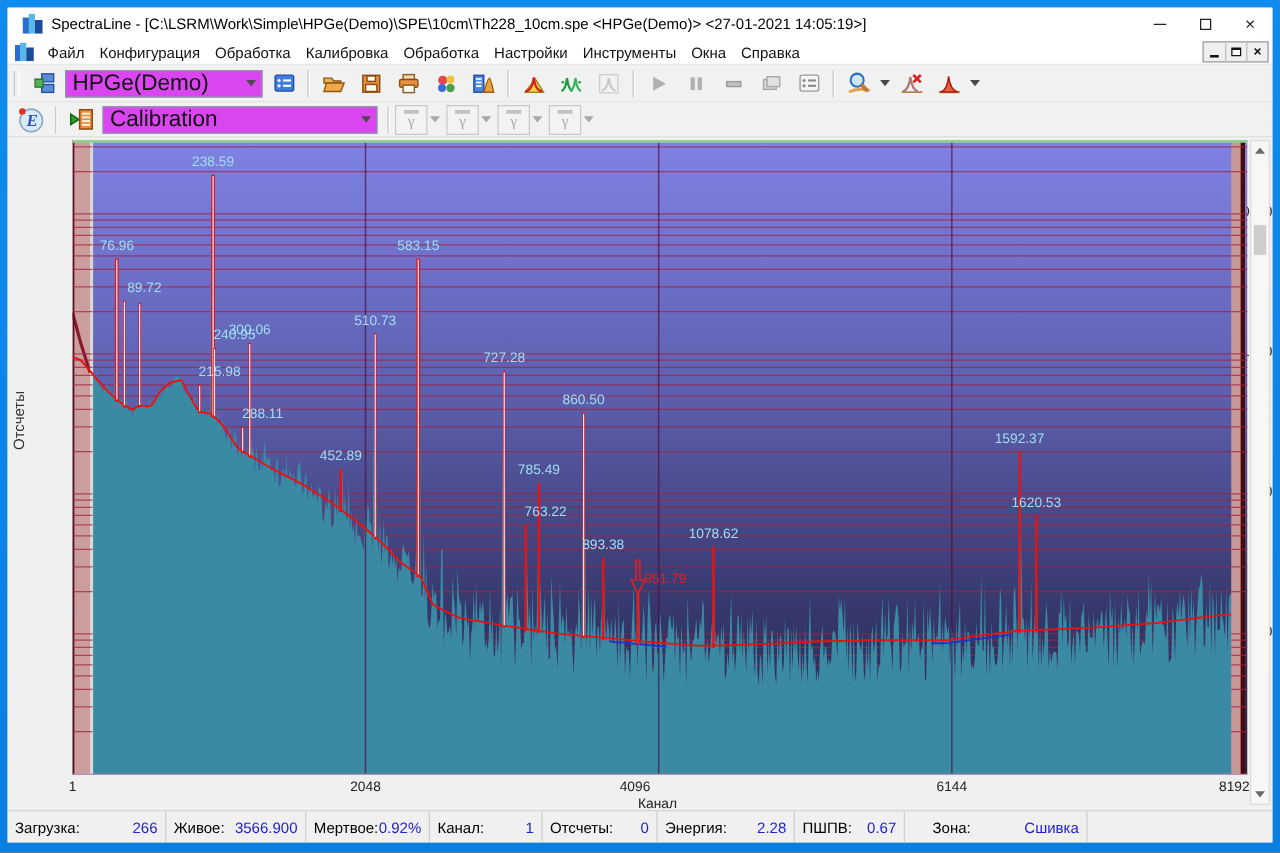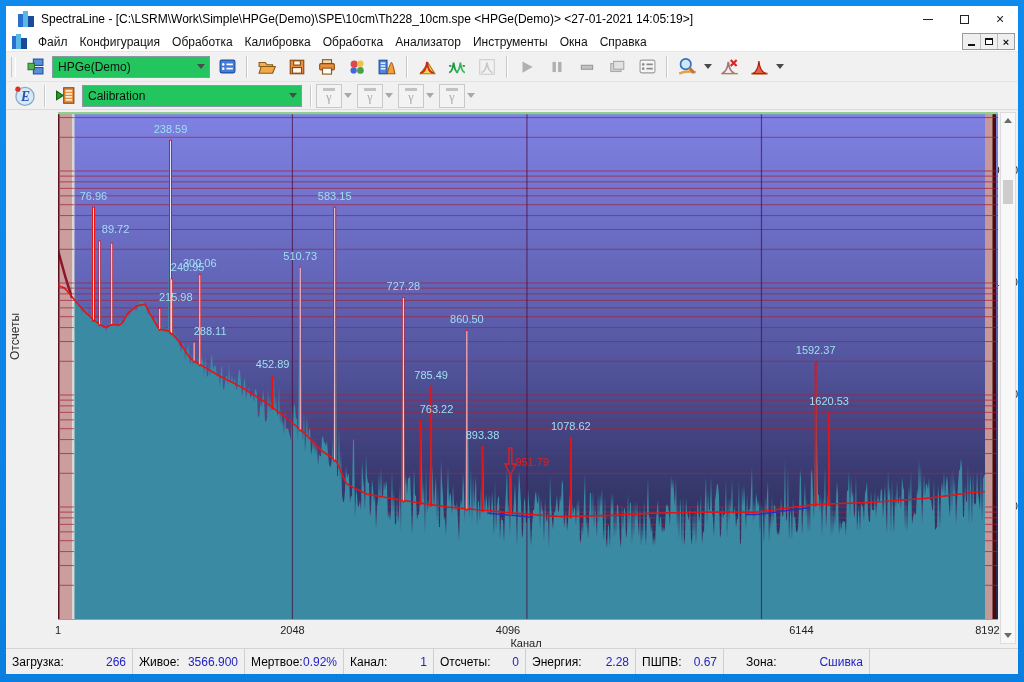--- a/index.html
+++ b/index.html
@@ -29,21 +29,21 @@
   .mdi-x{font-weight:bold;font-size:11px;}
 
   
   .toolbar{background:#f1f1f1;display:flex;align-items:center;padding-left:4px;flex:none;}
   .toolbar1{height:30px;border-bottom:1px solid #e3e3e3;}
   .toolbar2{height:28px;border-bottom:1px solid #dcdcdc;}
   .tgrip{width:5px;height:20px;border-left:1px solid #c6c6c6;border-right:1px solid #fff;margin:0 4px 0 1px;}
   .tsep{width:2px;height:22px;border-left:1px solid #c9c9c9;border-right:1px solid #fff;margin:0 4px;}
   .tb{width:30px;height:26px;display:flex;align-items:center;justify-content:center;background:transparent;border:none;padding:0;}
   .tb svg{display:block;}
-  .combo{height:22px;background:#22c55e;border:1px solid #8a98a6;display:flex;align-items:center;font-size:12px;color:#111;padding-left:5px;}
+  .combo{height:22px;background:#d946ef;border:1px solid #8a98a6;display:flex;align-items:center;font-size:18px;color:#111;padding-left:5px;}
   .combo .chev{margin-left:auto;width:17px;display:flex;align-items:center;justify-content:center;}
   .tri-down{width:0;height:0;border-left:4px solid transparent;border-right:4px solid transparent;border-top:5px solid #4a4a4a;}
   .tri-down.dis{border-top-color:#a8a8a8;}
   .drop{width:12px;height:24px;display:flex;align-items:center;justify-content:center;}
   .gbtn{width:26px;height:24px;border:1px solid #c9c9c9;background:#f3f3f3;display:flex;flex-direction:column;align-items:center;justify-content:center;}
   .gbtn .bar{width:12px;height:3px;background:#c2c2c2;margin-bottom:1px;}
   .gbtn .g{font-size:12px;color:#a8a8a8;font-family:"Liberation Serif",serif;line-height:11px;}
 
   
   .chart-area{height:538px;position:relative;background:#f0f0f0;flex:none;}
@@ -97,21 +97,21 @@
         <rect x="0" y="2" width="5" height="13" fill="#2a6fd0"></rect>
         <rect x="4" y="0" width="5" height="15" fill="#58b8e8"></rect>
         <rect x="9" y="4" width="6" height="11" fill="#1a4a9a"></rect>
       </svg>
       <div id="menu-items" style="display:flex;">
           <span class="menu-item">Файл</span>
           <span class="menu-item">Конфигурация</span>
           <span class="menu-item">Обработка</span>
           <span class="menu-item">Калибровка</span>
           <span class="menu-item">Обработка</span>
-          <span class="menu-item">Анализатор</span>
+          <span class="menu-item">Настройки</span>
           <span class="menu-item">Инструменты</span>
           <span class="menu-item">Окна</span>
           <span class="menu-item">Справка</span>
         </div>
       <div class="mdi">
         <div class="mdibtn">
             <span class="mdi-minline"></span>
           </div>
         <div class="mdibtn">
             <span class="mdi-rest"></span>
@@ -490,21 +490,21 @@
             <text x="757.6492731052366" y="242.2846404856341" fill="#9fdff2" font-size="11" text-anchor="middle" font-family="Liberation Sans, sans-serif">1592.37</text>
             <text x="771.0690344390555" y="293.3490195184032" fill="#9fdff2" font-size="11" text-anchor="middle" font-family="Liberation Sans, sans-serif">1620.53</text>
             <line x1="0" y1="1" x2="940" y2="1" stroke="#8fcf8f" stroke-width="2.5"></line>
             <line x1="0" y1="507.5" x2="940" y2="507.5" stroke="#b88cc0" stroke-width="1"></line>
           </svg>
       </div>
       <div id="xticks">
           <span class="xtick" style="left: 52px; transform: translateX(-50%);">1</span>
           <span class="xtick" style="left: 286.414px; transform: translateX(-50%);">2048</span>
           <span class="xtick" style="left: 502px; transform: translateX(-50%);">4096</span>
-          <span class="xtick" style="left: 755.471px; transform: translateX(-50%); margin-left: 40px;">6144</span>
+          <span class="xtick" style="left: 755.471px; transform: translateX(-50%);">6144</span>
           <span class="xtick" style="left: 990px; transform: translateX(-85%);">8192</span>
         </div>
       <div class="x-axis-title">Канал</div>
       <div class="vscroll">
         <div class="sarr">
             <span class="tri-up-s"></span>
           </div>
         <div class="strack">
             <div class="sthumb"></div>
           </div>

